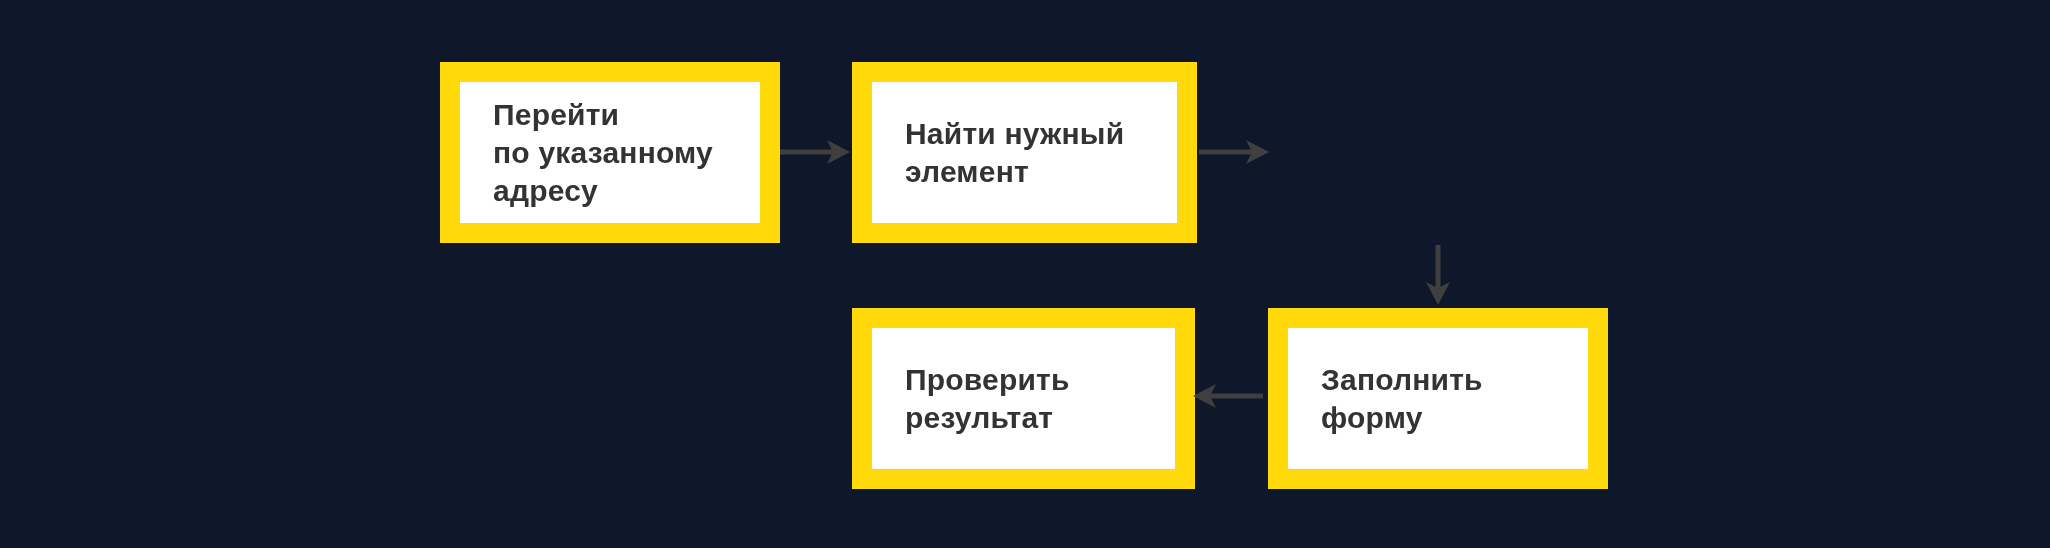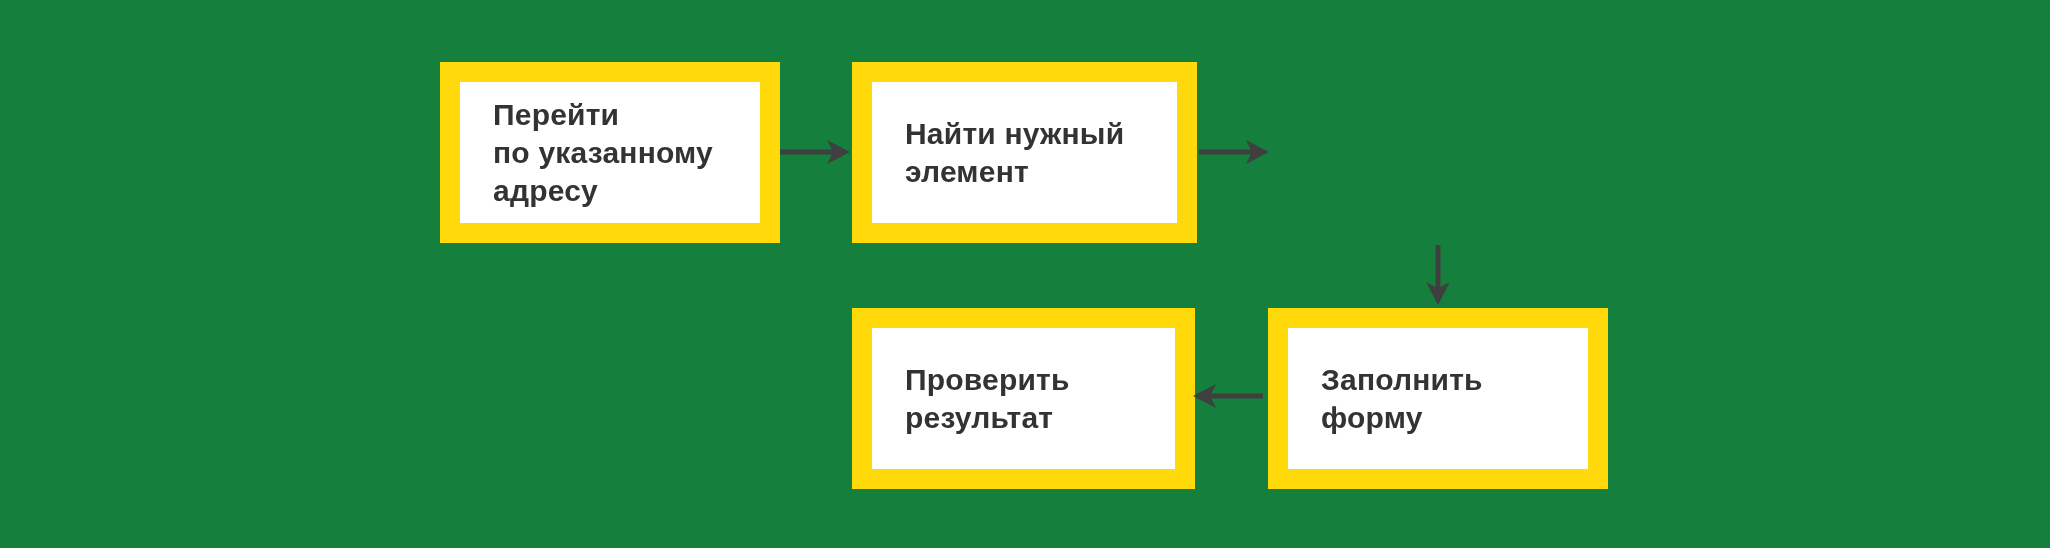--- a/index.html
+++ b/index.html
@@ -4,21 +4,21 @@
 <style>
   html, body {
     margin: 0;
     padding: 0;
     background: #ffffff;
   }
   .canvas {
     position: relative;
     width: 2050px;
     height: 548px;
-    background: #15803d;
+    background: #0f172a;
     overflow: hidden;
     font-family: "Liberation Sans", sans-serif;
   }
   .node {
     position: absolute;
     box-sizing: border-box;
     width: 340px;
     height: 181px;
     background: #ffffff;
     border: 20px solid #ffd90a;

